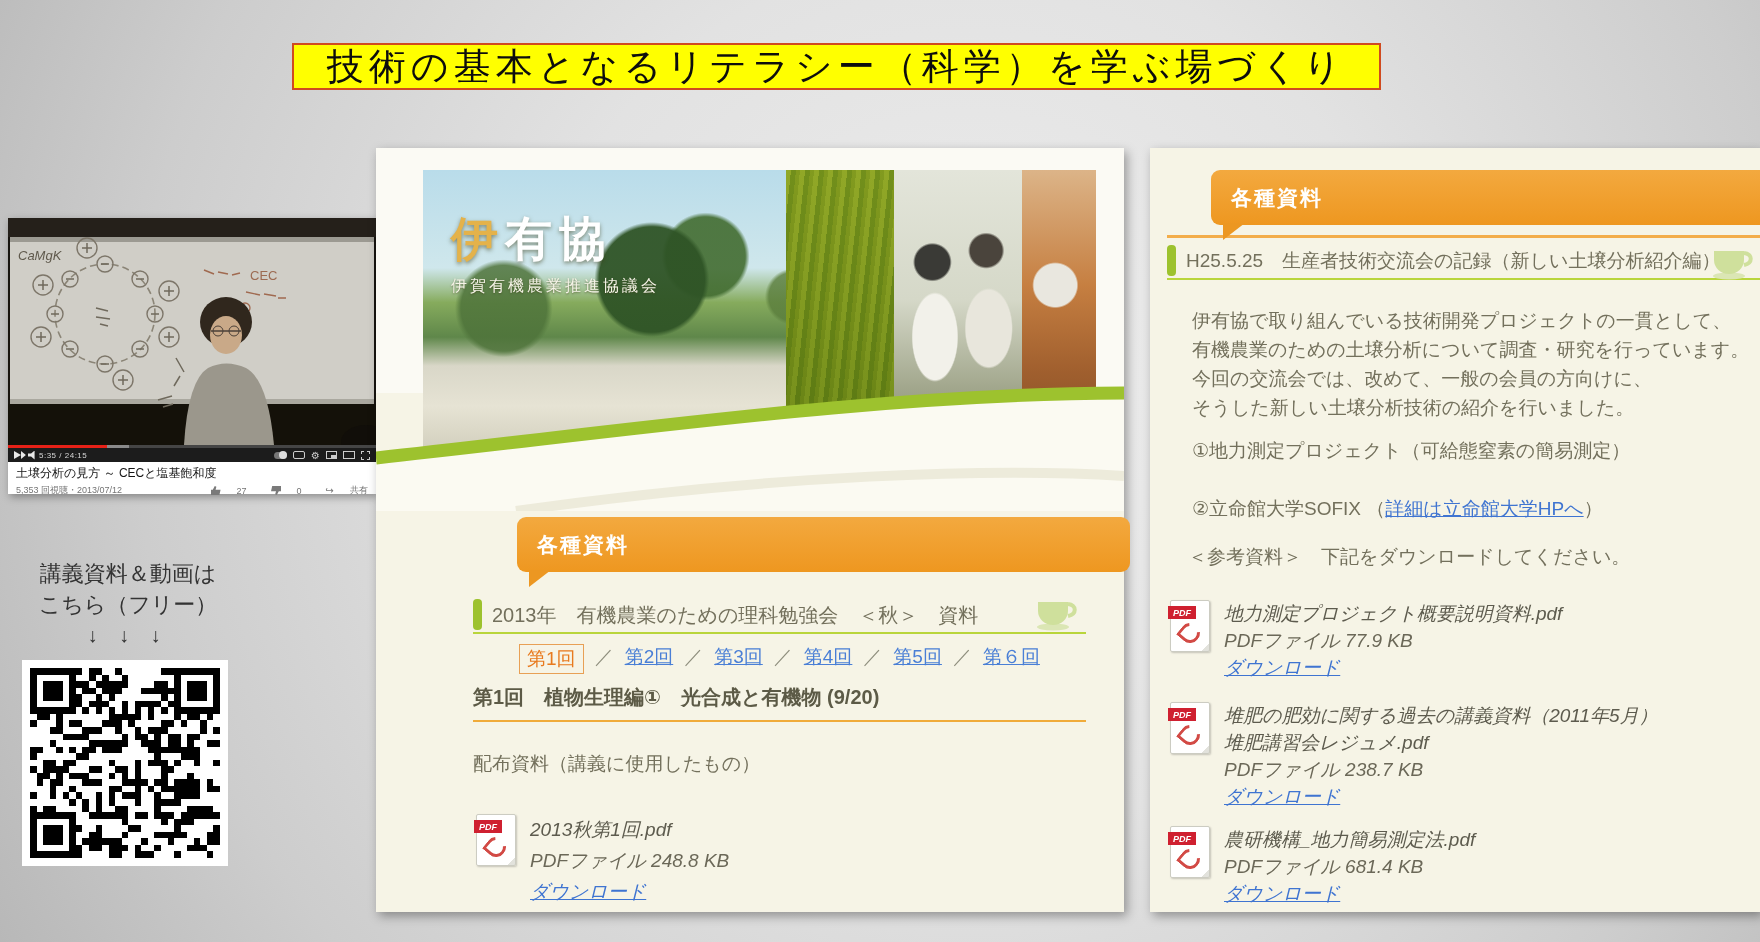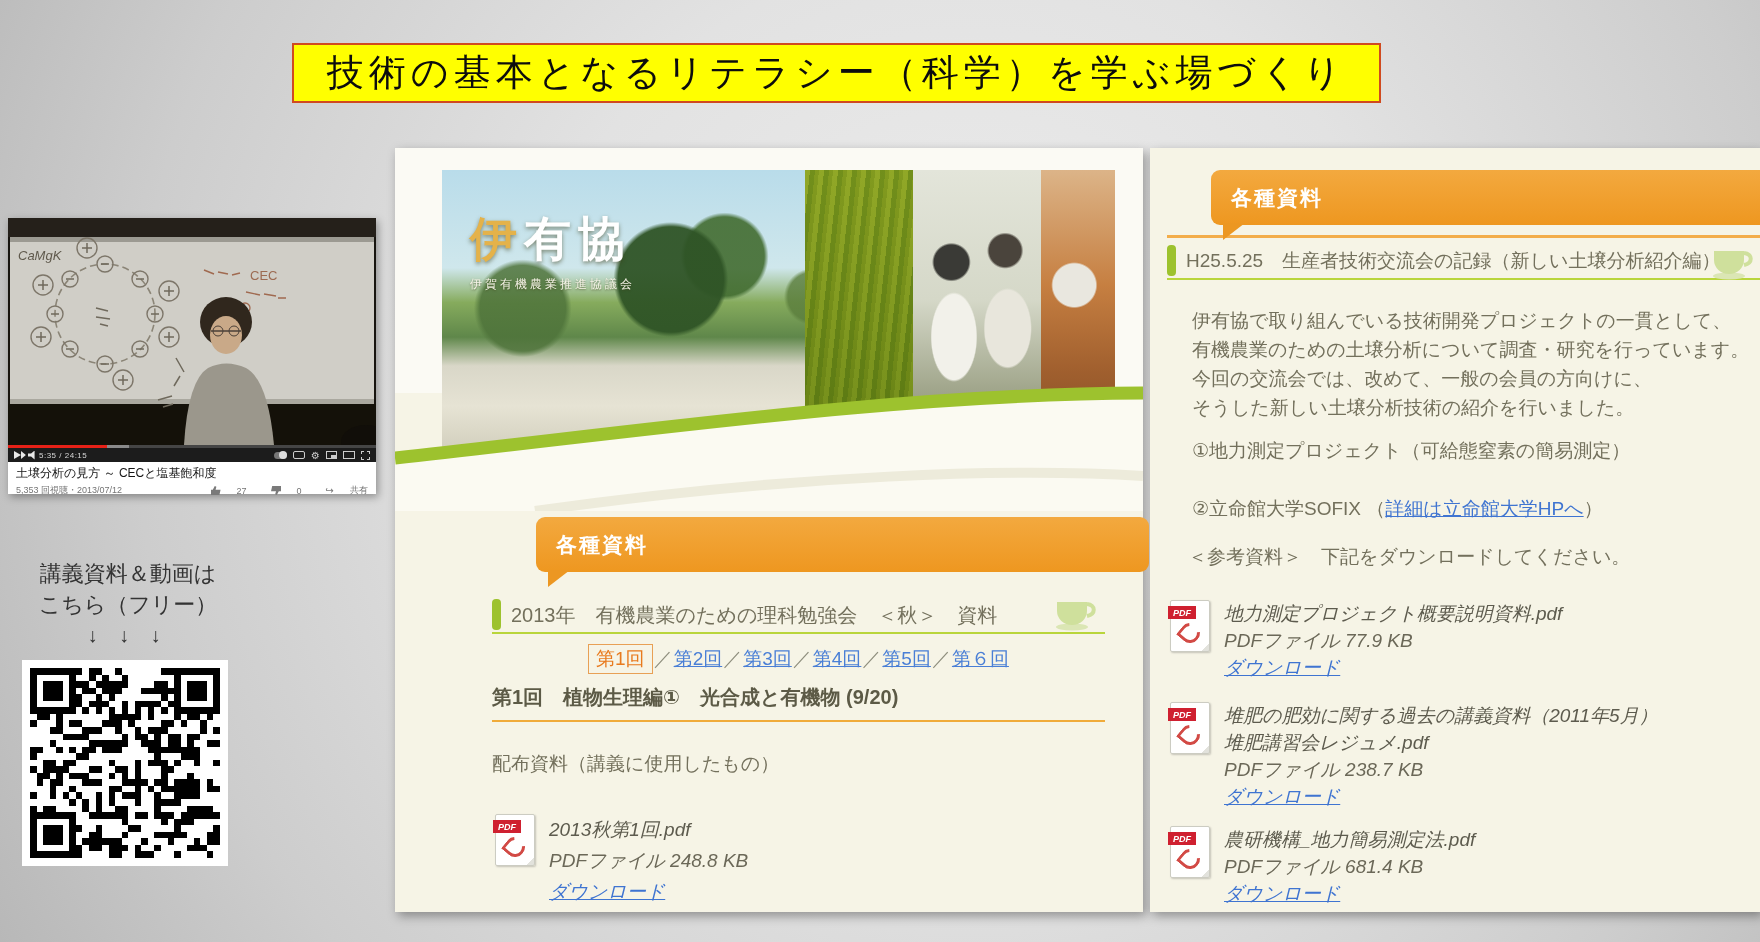--- a/index.html
+++ b/index.html
@@ -1,21 +1,21 @@
 <!DOCTYPE html>
 <html><head>
 <meta charset="utf-8">
 <style>
   * { margin:0; padding:0; box-sizing:border-box; }
   html,body { width:1760px; height:942px; font-family:"Liberation Sans","DejaVu Sans",sans-serif; }
   .slide { position:relative; width:1760px; height:942px; overflow:hidden;
            background: radial-gradient(circle at 55% 42%, #ededed 0%, #e2e2e2 40%, #cdcdcd 75%, #b8b8b8 100%); }
 
   
-  .banner { position:absolute; left:292px; top:43px; width:1089px; height:60px;
+  .banner { position:absolute; left:292px; top:43px; width:1089px; height:47px;
             background:#ffff00; border:2px solid #d04a1f;
             display:flex; align-items:center; justify-content:center;
             font-size:37px; letter-spacing:5px; color:#0d0d0d; white-space:nowrap; }
 
   
   .player { position:absolute; left:8px; top:218px; width:368px; background:#fff;
             box-shadow:2px 3px 8px rgba(0,0,0,.35); }
   .player svg.screen { display:block; width:368px; height:227px; }
   .v-controls { position:relative; height:17px; background:#1c1c1c; display:flex; align-items:center;
                 padding:3px 6px 0 6px; }
@@ -78,21 +78,21 @@
               color:#fff; font-size:9px; font-weight:bold; display:flex; align-items:center; justify-content:center; }
   .pdf-swirl { position:absolute; left:9px; top:22px; width:20px; height:20px;
                border:3px solid #d24a45; border-radius:50% 50% 50% 0; border-top-color:transparent;
                transform:rotate(40deg); }
   .pdf-lines { font-size:19px; line-height:27px; color:#6b6858; }
   .pdf-lines .pdf-name { color:#5d5b4e; }
   .pdf-lines a { display:inline-block; }
   .m-lines { line-height:31px; }
 
   
-  .panel-main { left:395px; width:748px; }
+  .panel-main { left:376px; width:748px; }
   .m-white-top { position:absolute; left:0; top:0; width:100%; height:245px; background:#fbfaf4; }
   .photo { position:absolute; left:47px; top:22px; width:673px; height:288px; overflow:hidden; z-index:1;
            background:
              radial-gradient(circle at 34% 38%, rgba(47,84,38,.95) 0 11%, rgba(47,84,38,0) 12%),
              radial-gradient(circle at 42% 30%, rgba(66,108,48,.9) 0 9%, rgba(66,108,48,0) 10%),
              radial-gradient(circle at 12% 48%, rgba(78,115,58,.85) 0 7%, rgba(78,115,58,0) 8%),
              radial-gradient(circle at 55% 44%, rgba(90,125,60,.8) 0 6%, rgba(90,125,60,0) 7%),
              linear-gradient(#b9dcea 0%, #cfe7ec 34%, #86ab5d 46%, #5f874a 58%, #d9d7c8 68%, #e6e3d4 82%, #cfccba 100%); }
   .seg { position:absolute; top:0; height:100%; }
   .seg-rice { left:54%; width:16%;
@@ -105,25 +105,25 @@
                   radial-gradient(circle at 72% 28%, #4a443c 0 7%, rgba(0,0,0,0) 8%),
                   radial-gradient(ellipse at 74% 55%, #e8e6dc 0 17%, rgba(0,0,0,0) 18%),
                   linear-gradient(#e3e5da 0%, #d5d8c8 45%, #a3a88e 75%, #7c8268 100%); }
   .seg-harvest { left:89%; width:11%;
                  background:
                    radial-gradient(circle at 45% 40%, #e9e7df 0 12%, rgba(0,0,0,0) 13%),
                    linear-gradient(#dcb488 0%, #c67f41 40%, #a05f2e 70%, #7d4c26 100%); }
   .logo { position:absolute; left:28px; top:38px; z-index:2; color:#fff; font-weight:bold;
           font-size:47px; letter-spacing:7px; text-shadow:0 2px 4px rgba(60,60,20,.55); }
   .logo .accent { color:#e4b24a; }
-  .logo-sub { font-size:12px; font-weight:normal; letter-spacing:3px; margin-top:5px; color:#f6f4e8;
+  .logo-sub { font-size:16px; font-weight:normal; letter-spacing:3px; margin-top:5px; color:#f6f4e8;
               text-shadow:0 1px 2px rgba(60,60,20,.6); }
   .swoosh { position:absolute; left:0; top:228px; width:748px; height:135px; z-index:2; }
   .m-nav { position:absolute; left:97px; top:496px; width:613px; display:flex; justify-content:center;
-           align-items:center; gap:1px; font-size:19px; z-index:4; white-space:nowrap; }
+           gap:11px; font-size:19px; z-index:4; white-space:nowrap; }
   .nav-sep { color:#8d8d7c; }
   a.nav-link { color:#4a7fd6; text-decoration:underline; cursor:pointer; }
   a.nav-active { color:#e87a1e; border:1px solid #e8a055; padding:1px 7px; text-decoration:none; cursor:pointer; }
   .m-entry { position:absolute; left:97px; top:536px; width:613px; font-size:20px; font-weight:bold;
              color:#5c5a46; padding-bottom:9px; border-bottom:2px solid #f0ab3a; z-index:4; }
 
   
   .panel-right { left:1150px; width:610px; }
   .r-orange-line { position:absolute; left:17px; top:87px; width:593px; height:3px; background:#f3ad4a; z-index:3; }
 </style>

